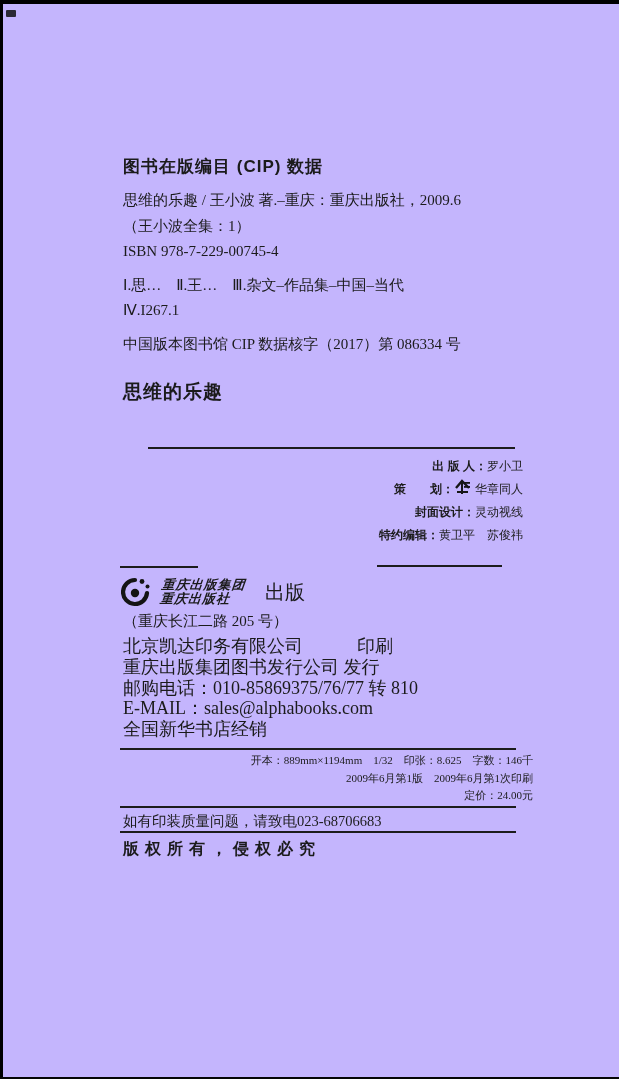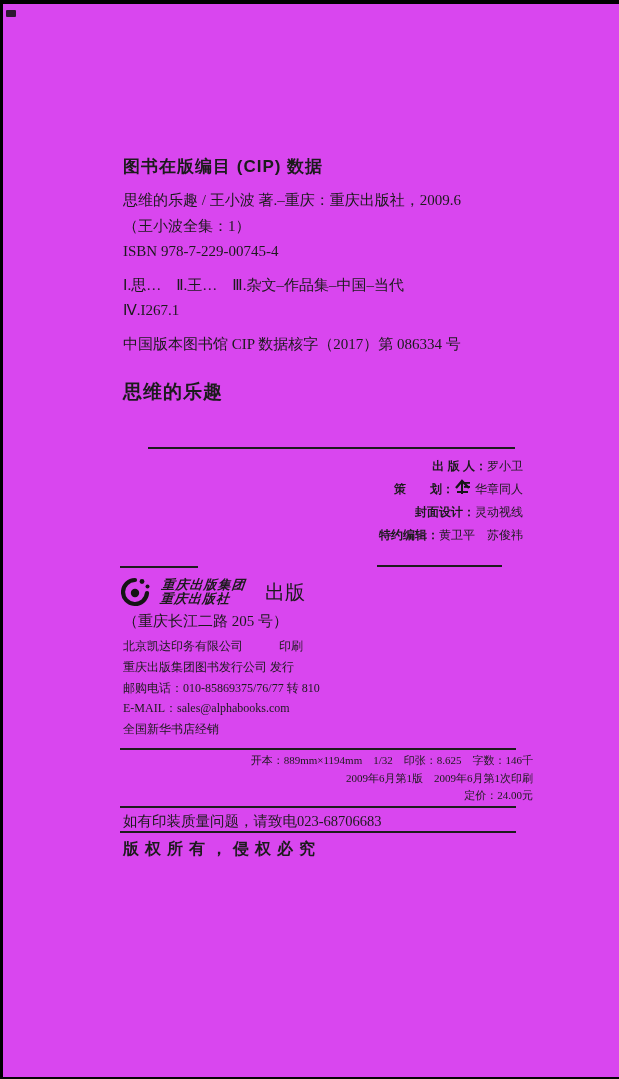--- a/index.html
+++ b/index.html
@@ -1,19 +1,19 @@
 <!DOCTYPE html>
 <html><head>
 <meta charset="utf-8">
 <style>
   html,body{margin:0;padding:0;background:#e8e8e8;}
   .page{
     position:relative;
     width:619px;height:1079px;
-    background:#d946ef;
+    background:#c4b5fd;
     overflow:hidden;
     font-family:"Liberation Serif", serif;
     color:#1b1b1b;
   }
   
   .edge-top{position:absolute;left:0;top:0;width:619px;height:4px;background:#000;}
   .edge-left{position:absolute;left:0;top:0;width:3px;height:1079px;background:#000;}
   .edge-bottom{position:absolute;left:0;bottom:0;width:619px;height:2px;background:#050505;}
   .speck{position:absolute;left:6px;top:10px;width:10px;height:7px;background:#111;opacity:.85;border-radius:1px;}
 
@@ -52,21 +52,21 @@
   .pub-logo{display:inline-block;width:30px;height:30px;vertical-align:middle;}
   .pub-callig{display:inline-block;vertical-align:middle;margin-left:6px;
     font-size:13px;line-height:14px;font-weight:bold;font-style:italic;
     transform:skewX(-6deg);letter-spacing:1px;}
   .pub-callig span{display:block;white-space:nowrap;}
   .pub-label{display:inline-block;vertical-align:middle;margin-left:16px;font-size:20px;}
   .address{position:absolute;left:123px;top:612px;font-size:15px;}
 
   
   .dist{position:absolute;left:123px;top:636px;width:410px;}
-  .dist p{margin:0;font-size:12px;line-height:20.8px;white-space:nowrap;}
+  .dist p{margin:0;font-size:18px;line-height:20.8px;white-space:nowrap;}
 
   
   .format{position:absolute;left:123px;top:752px;width:410px;}
   .format p{margin:0;font-size:11px;line-height:17.5px;white-space:nowrap;text-align:right;}
 
   .notice{position:absolute;left:123px;top:812px;font-size:14.5px;}
   .copyright{position:absolute;left:123px;top:839px;font-size:16px;letter-spacing:6px;}
 </style>
 </head>
 <body>

